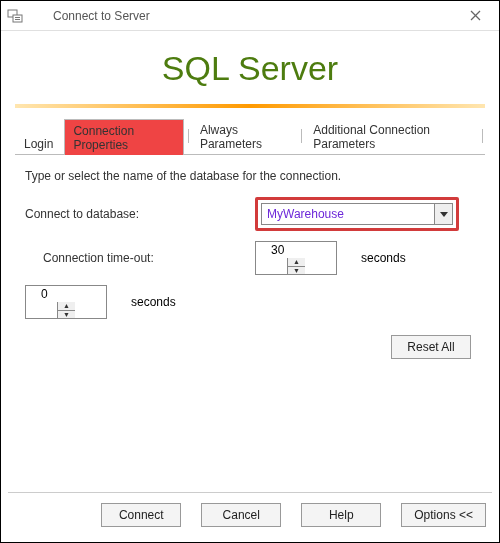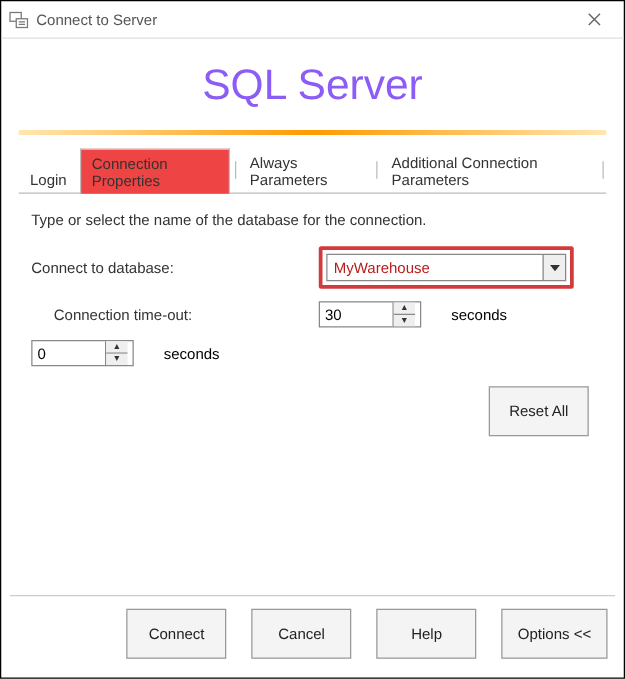--- a/index.html
+++ b/index.html
@@ -14,20 +14,21 @@
     overflow: hidden;
     border: 1px solid #000;
   }
   .titlebar {
     height: 30px;
     display: flex;
     align-items: center;
     padding: 0 6px;
     color: #555;
     border-bottom: 1px solid #e0e0e0;
+    gap: 24px;
   }
   .titlebar .app-icon {
     width: 16px; height: 16px;
     margin-right: 6px;
     display: inline-flex; align-items:center; justify-content:center;
   }
   .titlebar .spacer { flex: 1; }
   .titlebar .close {
     width: 36px; height: 26px;
     display:flex; align-items:center; justify-content:center;
@@ -35,21 +36,21 @@
   }
   .header {
     text-align: center;
     padding: 18px 0 10px 0;
   }
   .header h1 {
     margin: 0;
     font-family: "Segoe UI Light","Segoe UI",sans-serif;
     font-weight: 300;
     font-size: 34px;
-    color: #8b5cf6;
+    color: #4d7c0f;
   }
   .orange-bar {
     height: 4px;
     margin: 6px 14px 0 14px;
     background: linear-gradient(to right, #ffe6b0 0%, #ff9a00 50%, #ffe6b0 100%);
   }
   .tabs {
     display:flex;
     align-items:flex-end;
     margin: 10px 14px 0 14px;
@@ -95,52 +96,53 @@
     display:flex;
     align-items:center;
   }
   .combo {
     display:flex; align-items:center;
     border:1px solid #888;
     background:#fff;
     height:22px;
     width: 192px;
   }
-  .combo .combo-text { flex:1; padding:0 5px; font-size:12px; color:#b91c1c;}
+  .combo .combo-text { flex:1; padding:0 5px; font-size:12px; color:#6d28d9;}
   .combo .combo-btn {
     width:18px; height:100%;
     border-left:1px solid #888;
     background:#efefef;
     display:flex; align-items:center; justify-content:center;
   }
   .spinner {
     display:flex; align-items:center;
     border:1px solid #888;
-    width: 82px; height:21px;
+    width: 82px; height:34px;
     background:#fff;
+    flex-direction:column;
   }
   .spinner input {
     border:none; width:58px; height:100%;
     padding:0 4px; font-size:12px; outline:none; background:transparent;
   }
   .spinner .sp-btns {
     display:flex; flex-direction:column;
     border-left:1px solid #888; width:18px; height:100%;
   }
   .spinner .sp-btns div{
     flex:1; display:flex; align-items:center; justify-content:center;
     background:#efefef; font-size:7px; color:#333; cursor:pointer;
   }
   .spinner .sp-btns div:first-child{ border-bottom:1px solid #888;}
   .unit { margin-left: 24px; color:#000000; }
   .reset-row { text-align:right; margin-top: 16px; padding-right: 4px;}
   button.win {
     border:1px solid #999;
     background:#f4f4f4;
-    height:40px;
+    height:24px;
     font-family:inherit;
     font-size:12px;
     padding:0 12px;
     min-width:80px;
     cursor:pointer;
     color:#222;
   }
   .bottom {
     border-top:1px solid #ccc;
     margin: 0 8px;

